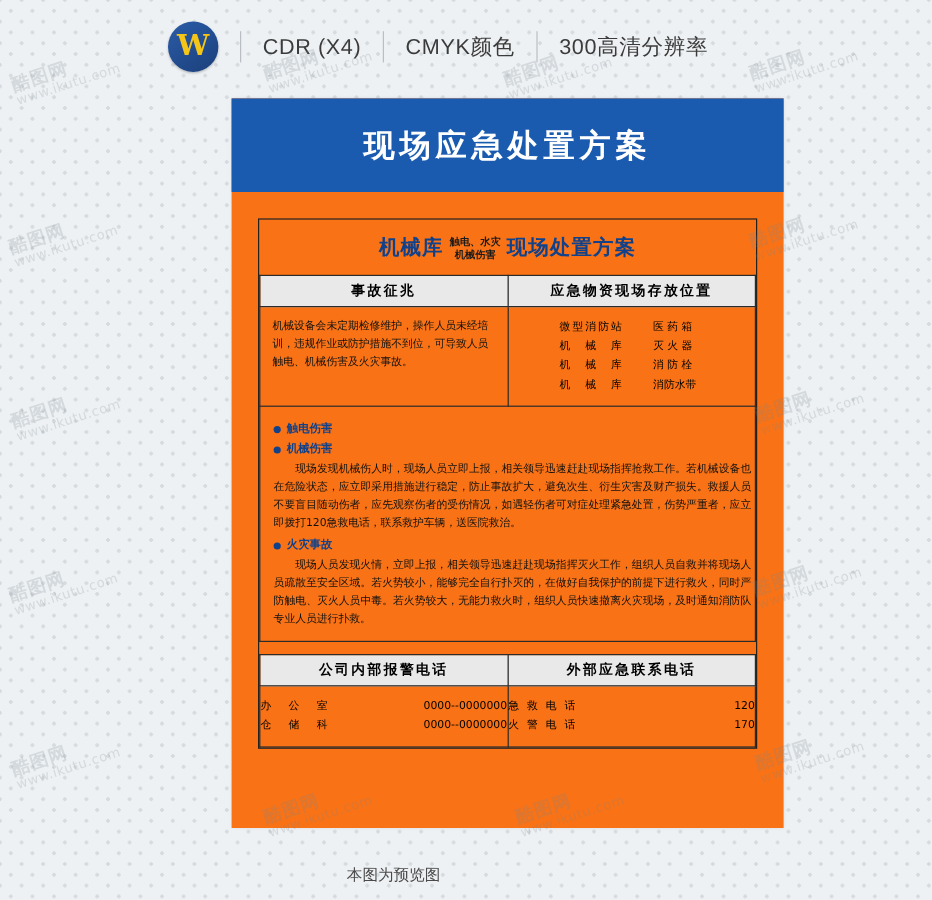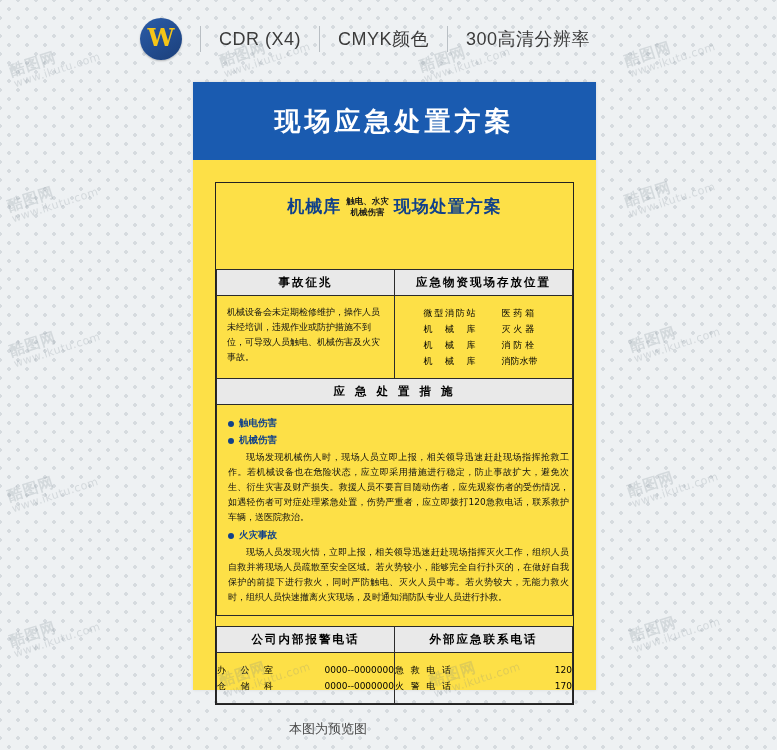--- a/index.html
+++ b/index.html
@@ -68,23 +68,23 @@
     font-size: 18px;
     letter-spacing: .5px;
     white-space: nowrap;
   }
 
   
   #poster {
     position: absolute;
     left: 193px;
     top: 82px;
-    width: 403px;
+    width: 460px;
     height: 608px;
-    background: #fde047;
+    background: #f97316;
     box-shadow: 0 0 3px rgba(0,0,0,.10);
   }
   #poster-header {
     background: #1a5bb0;
     height: 78px;
     display: flex;
     flex-direction: column;
     align-items: center;
     justify-content: center;
     color: #fff;
@@ -131,21 +131,21 @@
   .dt-small {
     font-size: 8.5px;
     line-height: 11px;
     color: #1b1b1b;
     text-align: center;
     font-weight: bold;
     margin: 0 2px;
   }
 
   
-  .tbl { width: 100%; border-collapse: collapse; table-layout: fixed; margin-top: 40px; }
+  .tbl { width: 100%; border-collapse: collapse; table-layout: fixed; }
   .tbl td, .tbl th {
     border: 1px solid #2b2b2b;
     vertical-align: top;
   }
   .hdr-cell {
     text-align: center;
     font-weight: bold;
     font-size: 11.5px;
     letter-spacing: 2px;
     padding: 5px 0;
@@ -321,21 +321,20 @@
             </div>
             <div class="mat-line">
               <span class="mat-name">机 械 库</span>
               <span class="mat-val">消防水带</span>
             </div>
           </td>
         </tr>
       </tbody>
         </table>
 
-      <div class="measures-hdr">应 急 处 置 措 施</div>
       <div id="measures-body">
 
         <div class="m-head">
           <span class="bullet"></span>
           <span>触电伤害</span>
         </div>
 
         <div class="m-head">
           <span class="bullet"></span>
           <span>机械伤害</span>

